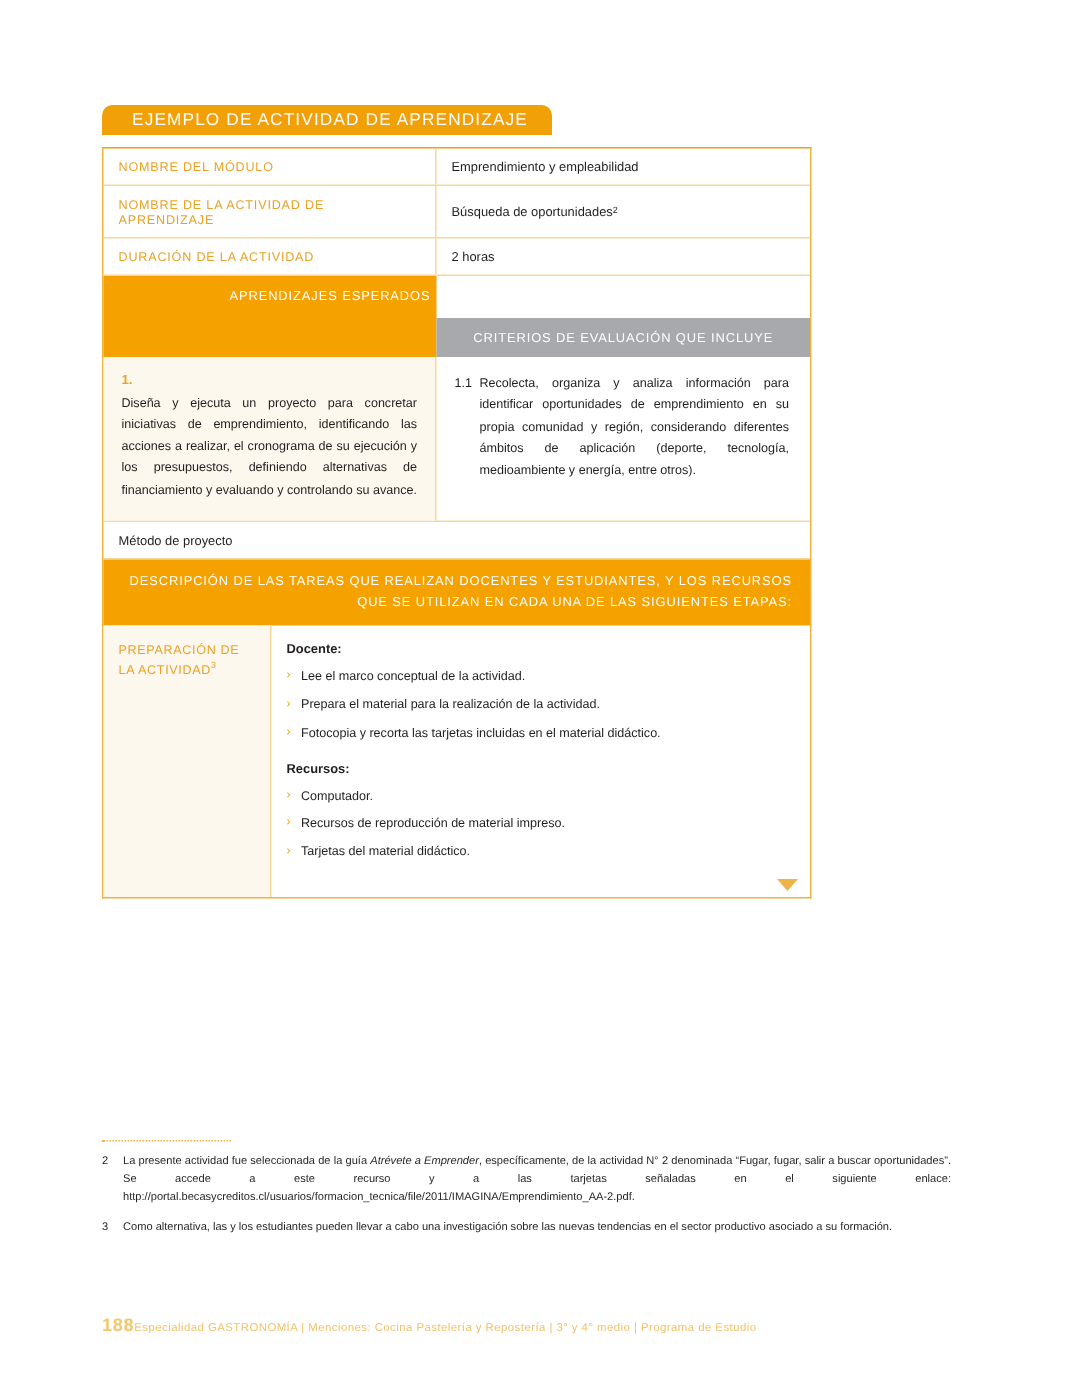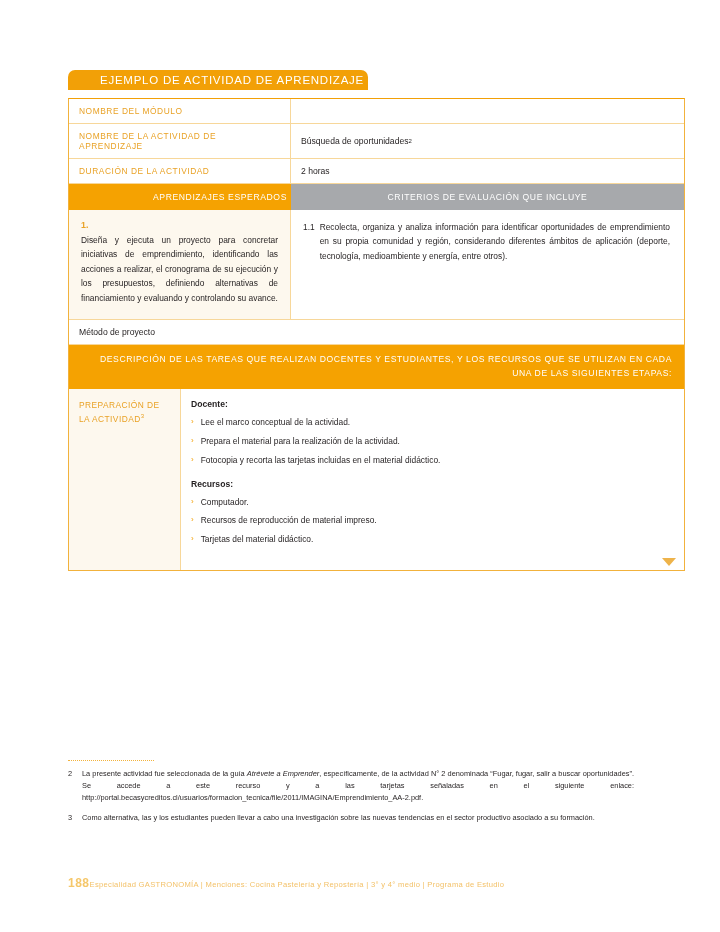--- a/index.html
+++ b/index.html
@@ -28,36 +28,36 @@
     position: absolute;
     left: 68px;
     top: 70px;
     width: 300px;
     height: 20px;
     background: #f2a007;
     border-radius: 7px 7px 0 0;
     box-sizing: border-box;
     display: flex;
     align-items: center;
-    padding-left: 32px;
+    padding-left: 20px;
   }
   .title-tab-text {
     color: #ffffff;
     font-size: 11.5px;
     letter-spacing: 0.75px;
     white-space: nowrap;
     font-weight: 400;
   }
 
   
   .main-table {
     position: absolute;
     left: 68px;
     top: 98px;
-    width: 617px;
+    width: 473px;
     border: 1px solid #f2b23c;
     border-top: 1px solid #f2a007;
     box-sizing: border-box;
     background: #ffffff;
   }
 
   .row {
     display: flex;
     border-bottom: 1px solid #f7d79a;
     box-sizing: border-box;
@@ -108,20 +108,21 @@
   }
   .hdr-gray {
     flex: 1;
     background: #a7a9ac;
     color: #ffffff;
     font-size: 8.6px;
     letter-spacing: 0.6px;
     text-align: center;
     padding: 8px 20px;
     box-sizing: border-box;
+    margin-top: 28px;
   }
 
   
   .ae-row {
     display: flex;
     border-bottom: 1px solid #f7d79a;
   }
   .ae-left {
     width: 222px;
     min-width: 222px;
@@ -295,20 +296,23 @@
 <div class="page">
 
   <div class="title-tab">
     <span class="title-tab-text">EJEMPLO DE ACTIVIDAD DE APRENDIZAJE</span>
   </div>
 
   <div class="main-table">
 
     <div class="row">
       <div class="cell-label">NOMBRE DEL MÓDULO</div>
+      <div class="cell-value">
+        <span>Emprendimiento y empleabilidad</span>
+      </div>
     </div>
 
     <div class="row">
       <div class="cell-label">NOMBRE DE LA ACTIVIDAD DE APRENDIZAJE</div>
       <div class="cell-value">
         <span>Búsqueda de oportunidades</span>
           <sup>2</sup>
       </div>
     </div>
 

